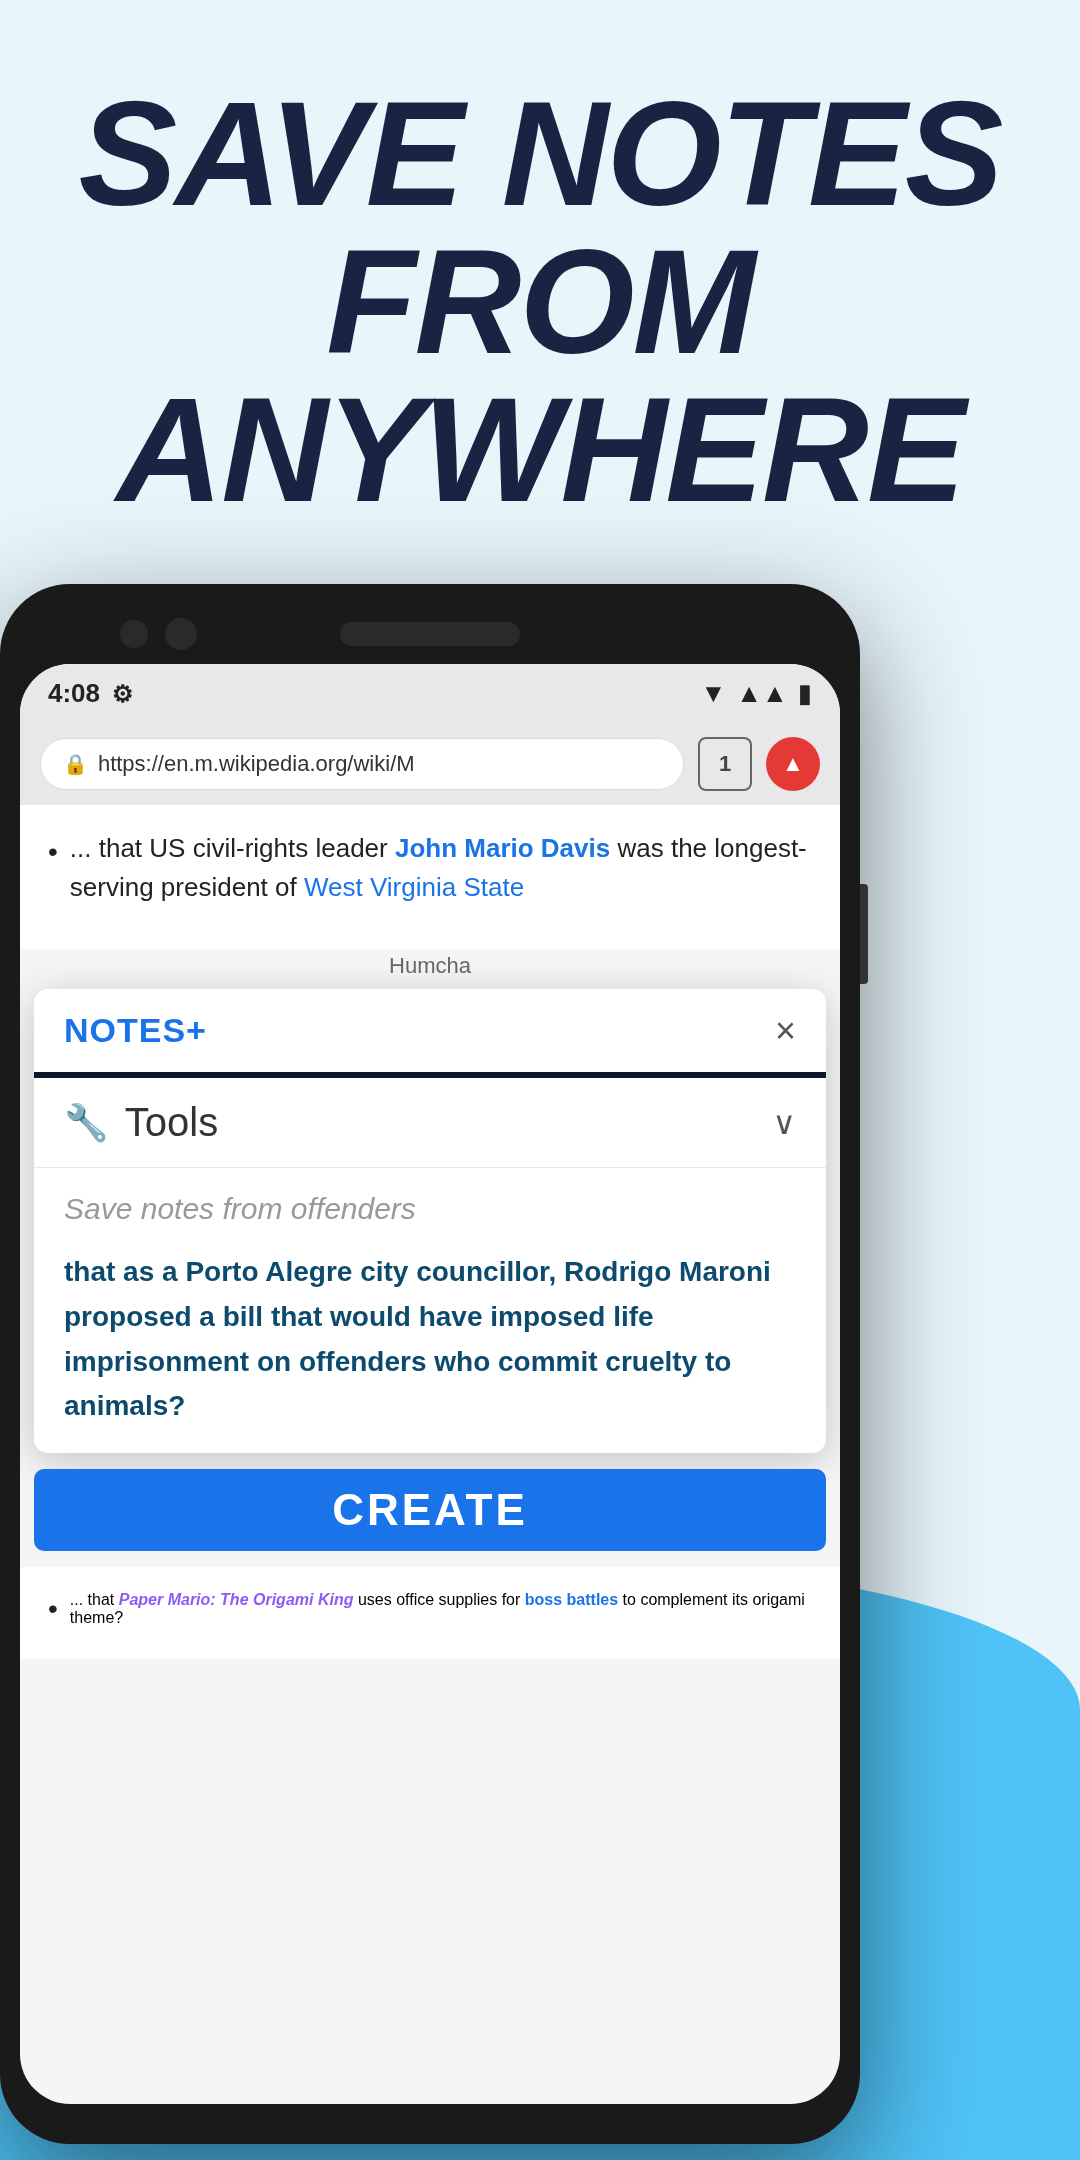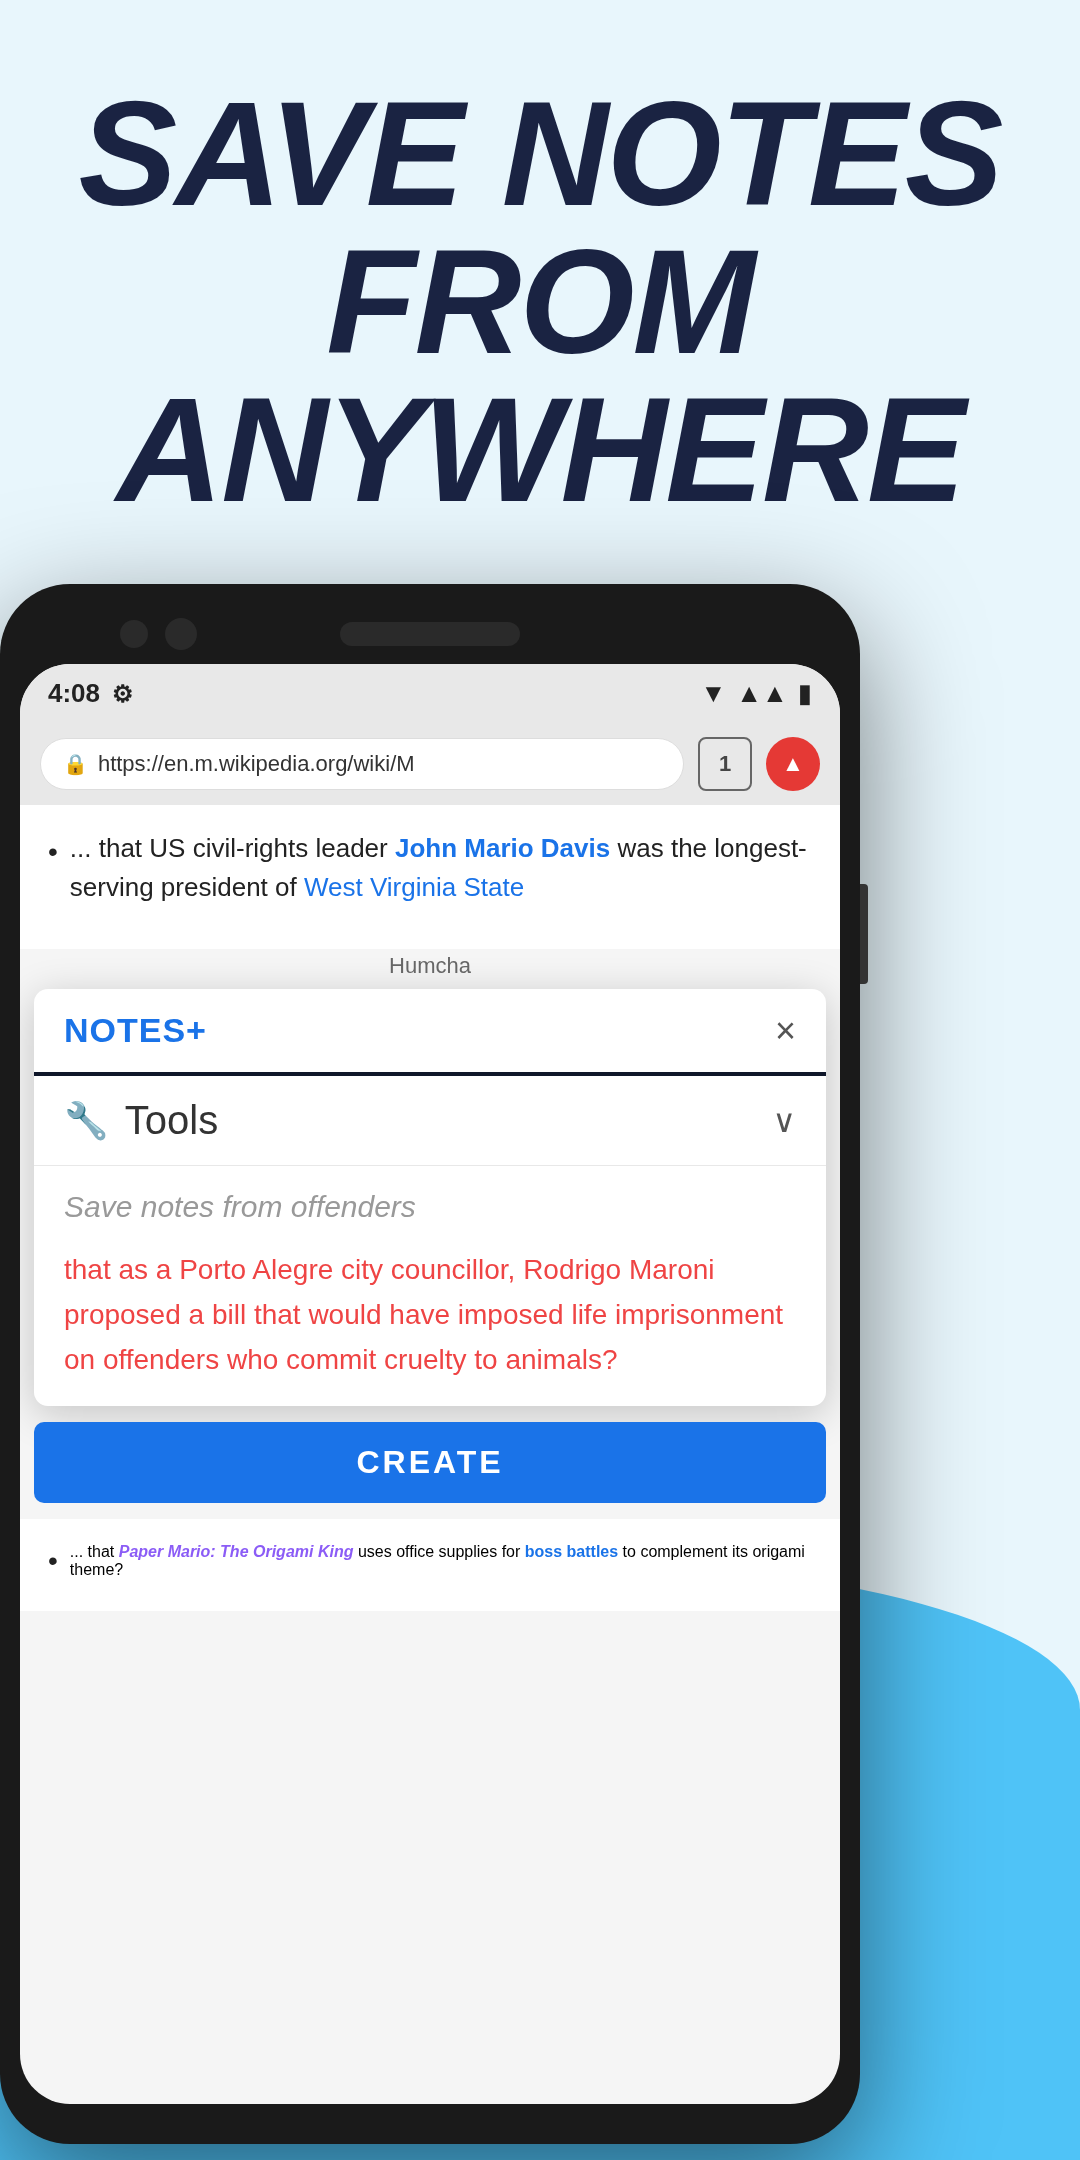--- a/index.html
+++ b/index.html
@@ -243,21 +243,21 @@
       box-shadow: 0 8px 40px rgba(0,0,0,0.2);
       margin: 0 14px 16px 14px;
       overflow: hidden;
     }
 
     .notes-popup-header {
       display: flex;
       justify-content: space-between;
       align-items: center;
       padding: 22px 30px;
-      border-bottom: 4px solid #0f172a;
+      border-bottom: 6px solid #0f172a;
     }
 
     .notes-plus-title {
       font-size: 34px;
       font-weight: 900;
       color: #1a73e8;
       letter-spacing: 1px;
     }
 
     .close-x {
@@ -302,30 +302,31 @@
 
     .notes-placeholder {
       font-size: 30px;
       color: #999;
       margin-bottom: 24px;
       font-style: italic;
     }
 
     .notes-text-content {
       font-size: 28px;
-      color: #ef4444;
+      color: #0c4a6e;
       line-height: 1.6;
+      font-weight: bold;
     }
 
     .notes-create-btn {
       background: #1a73e8;
       color: white;
       text-align: center;
-      padding: 22px;
-      font-size: 32px;
+      padding: 16px;
+      font-size: 44px;
       font-weight: 900;
       letter-spacing: 3px;
       cursor: pointer;
       margin: 0 14px 16px 14px;
       border-radius: 10px;
     }
 
     
     .bottom-wiki {
       background: white;

